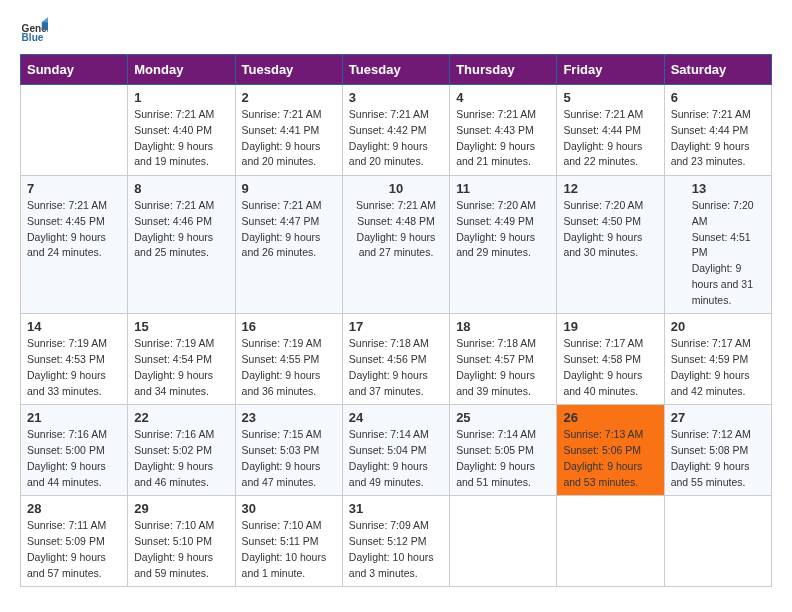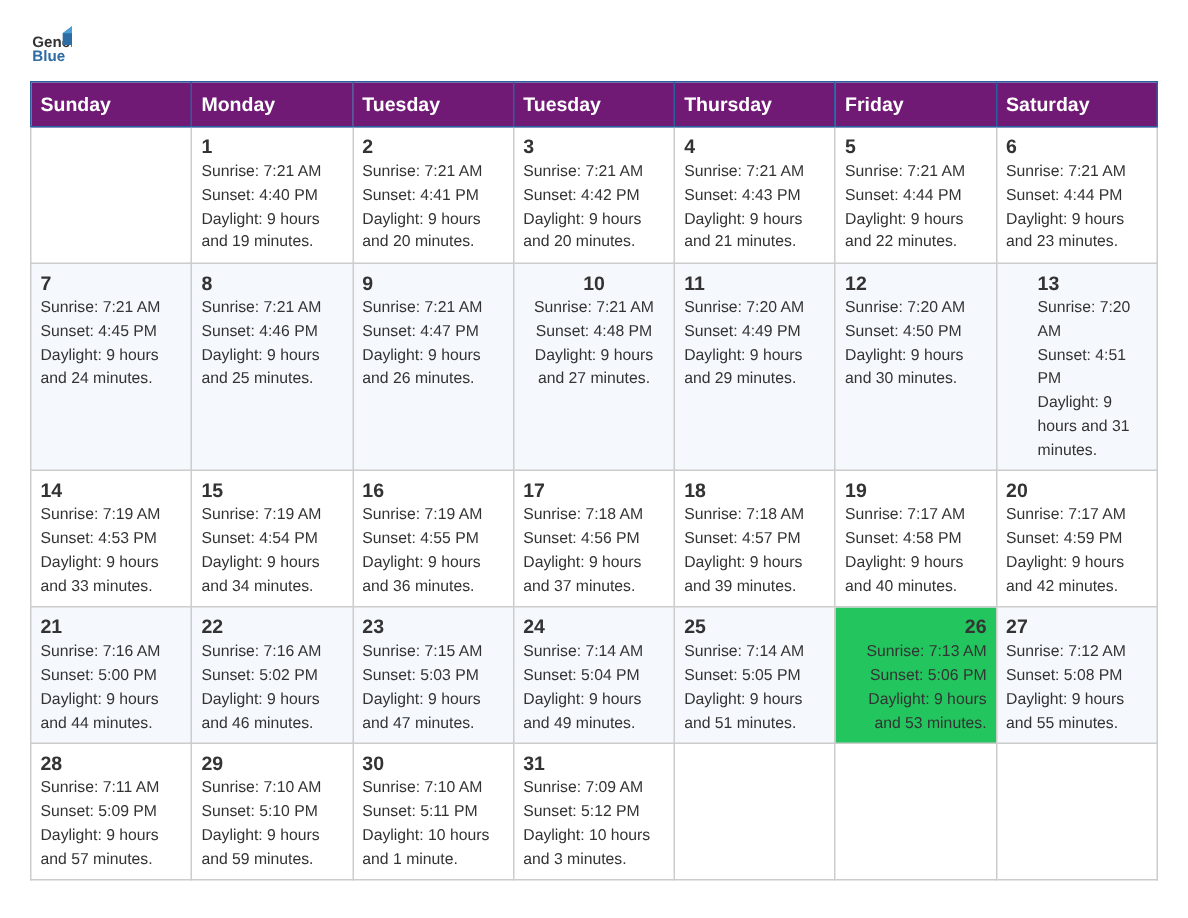--- a/index.html
+++ b/index.html
@@ -210,21 +210,21 @@
           <div class="day-info">Sunrise: 7:15 AM<br>Sunset: 5:03 PM<br>Daylight: 9 hours and 47 minutes.</div>
         </td>
         <td style="background: rgb(245, 248, 252);">
           <span class="day-number">24</span>
           <div class="day-info">Sunrise: 7:14 AM<br>Sunset: 5:04 PM<br>Daylight: 9 hours and 49 minutes.</div>
         </td>
         <td style="background: rgb(245, 248, 252); margin-left: 34px;">
           <span class="day-number">25</span>
           <div class="day-info">Sunrise: 7:14 AM<br>Sunset: 5:05 PM<br>Daylight: 9 hours and 51 minutes.</div>
         </td>
-        <td style="background: #22c55e; text-align: right;">
+        <td style="background: #f97316;">
           <span class="day-number">26</span>
           <div class="day-info">Sunrise: 7:13 AM<br>Sunset: 5:06 PM<br>Daylight: 9 hours and 53 minutes.</div>
         </td>
         <td style="background: rgb(245, 248, 252);">
           <span class="day-number">27</span>
           <div class="day-info">Sunrise: 7:12 AM<br>Sunset: 5:08 PM<br>Daylight: 9 hours and 55 minutes.</div>
         </td>
       </tr>
       <tr>
         <td>

